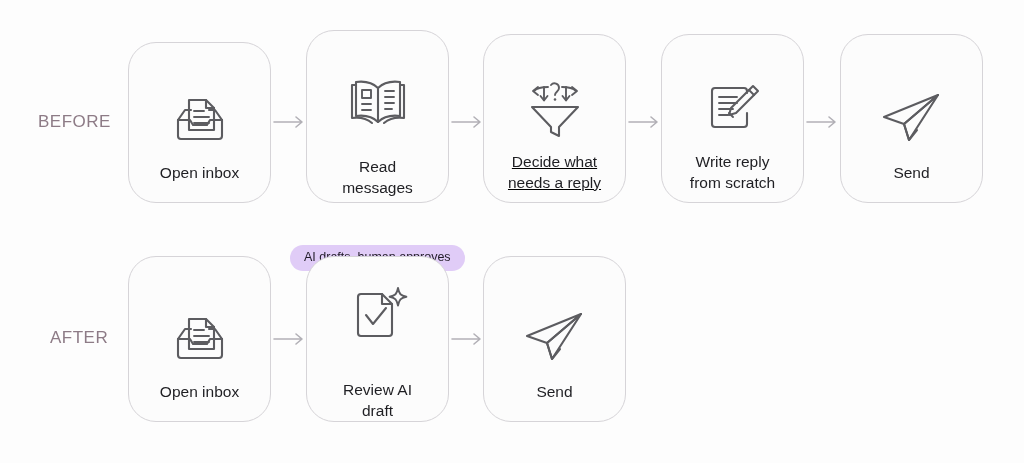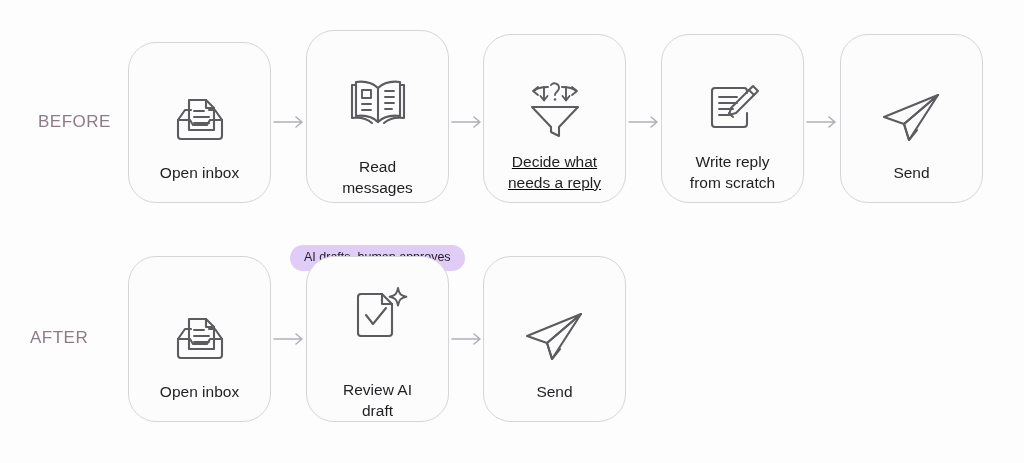--- a/index.html
+++ b/index.html
@@ -22,21 +22,21 @@
   .row-label {
     position: absolute;
     font-size: 17px;
     letter-spacing: 0.5px;
     color: #8d7b86;
     font-family: "Liberation Sans", sans-serif;
     font-weight: 400;
     white-space: nowrap;
   }
   #label-before { left: 38px; top: 112px; }
-  #label-after  { left: 30px; top: 328px; }
+  #label-after  { left: 50px; top: 328px; }
 
   .card {
     position: absolute;
     width: 143px;
     height: 161px;
     border: 1px solid #d6d4d8;
     border-radius: 28px;
     background: #fcfcfc;
     box-sizing: border-box;
     display: flex;

